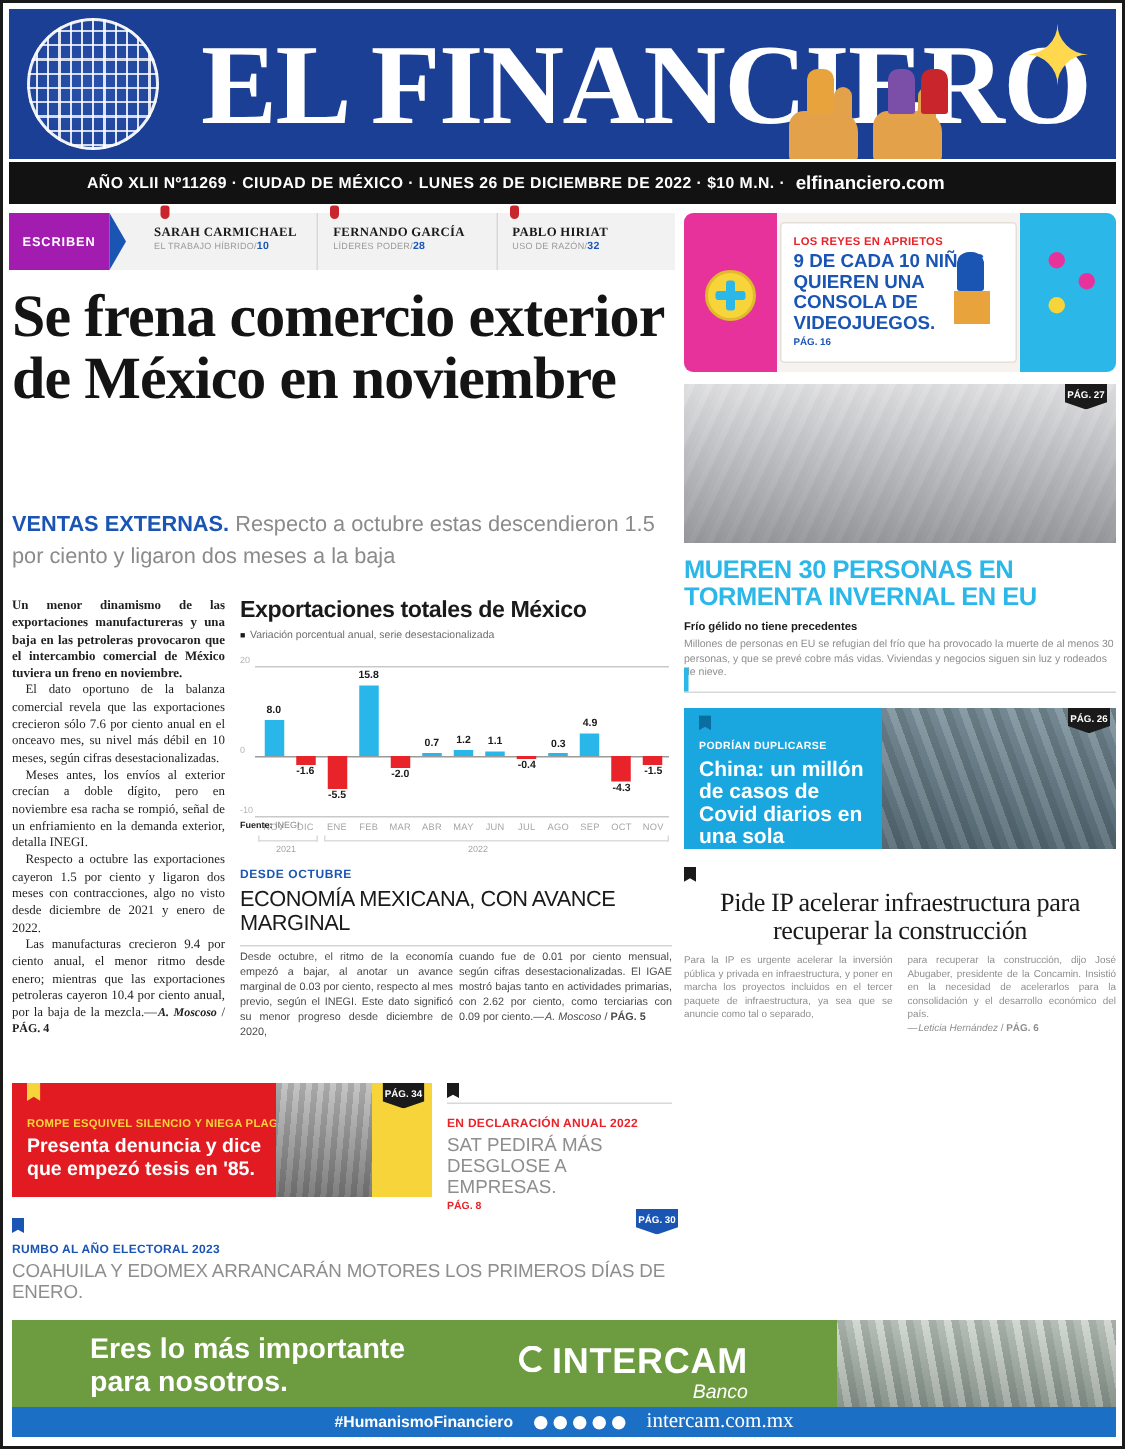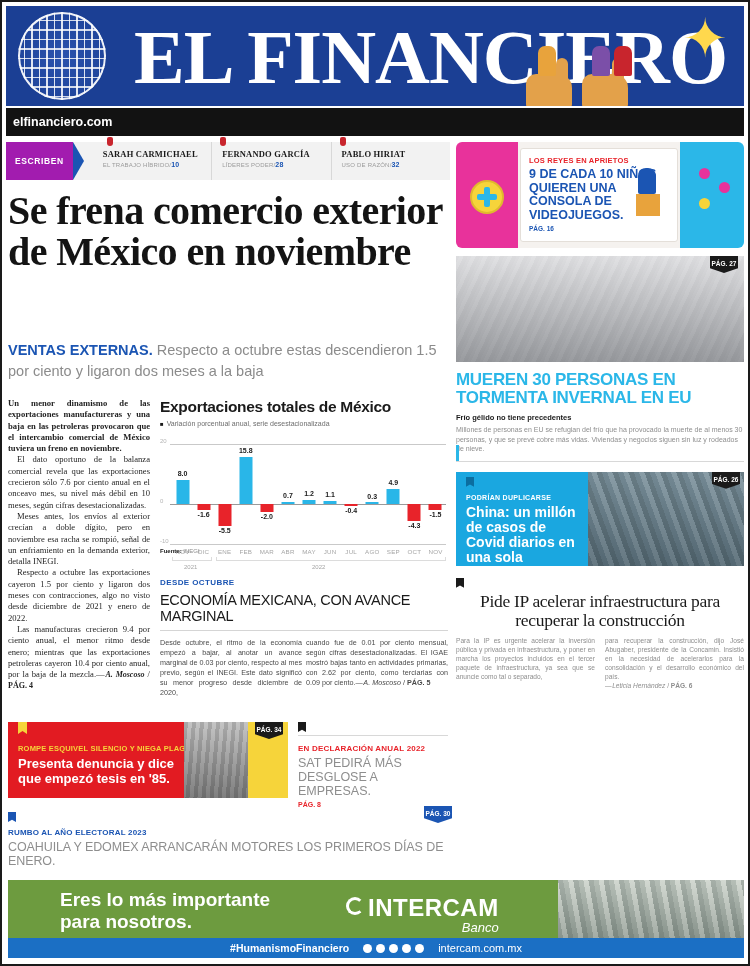--- a/index.html
+++ b/index.html
@@ -149,21 +149,21 @@
   .source { position:absolute; top:150px; left:0; font-size:6px; color:#8a8a8a; }
   .source b { color:#1a1a1a; }
 
   
   .oct-box { position:absolute; left:160px; top:578px; width:288px; }
   .oct-kicker { font-size:8px; font-weight:bold; color:#1b55b3; letter-spacing:.4px; }
   .oct-head {
     font-size:14.5px; color:#1a1a1a; margin-top:5px; letter-spacing:-.3px;
     padding-bottom:6px; border-bottom:1px solid #d5d5d5;
   }
-  .oct-cols { display:flex; gap:4px; margin-top:7px; }
+  .oct-cols { display:flex; gap:4px; margin-top:2px; }
   .oct-cols div { flex:1; font-size:7.2px; line-height:10px; color:#4a4a4a; text-align:justify; }
 
   
   .rail { position:absolute; left:456px; top:142px; width:288px; }
 
   
   .promo {
     position:relative; width:288px; height:106px;
     background: linear-gradient(90deg, #e8329b 0 62px, #f5f2ef 62px 224px, #2bb7e8 224px 288px);
     border-radius:6px; overflow:hidden;
@@ -266,21 +266,21 @@
   }
   .ad-claim { position:absolute; left:52px; top:9px; font-size:19px; font-weight:bold; color:#fff; line-height:22px; }
   .ad-logo { position:absolute; left:360px; top:14px; color:#fff; }
   .ad-logo .nm { font-size:24px; font-weight:bold; letter-spacing:.5px; }
   .ad-logo .bk { font-size:13px; font-style:italic; text-align:right; margin-top:-2px; }
   .ad-swirl { position:absolute; left:-22px; top:3px; width:18px; height:18px; border-radius:50%; border:3px solid #fff; border-right-color:transparent; }
   .ad-blue { position:absolute; left:0; top:58px; width:736px; height:20px; background:#1b6fc4; display:flex; align-items:center; justify-content:center; gap:14px; }
   .ad-hash { font-size:10.5px; font-weight:bold; color:#fff; }
   .ad-socials { display:flex; gap:4px; }
   .ad-socials i { width:9px; height:9px; border-radius:50%; background:#fff; display:block; }
-  .ad-url { font-size:11px; color:#fff; }
+  .ad-url { font-size:14px; color:#fff;font-family:Liberation Serif, serif; }
 
   .frame { position:absolute; left:0; top:0; width:750px; height:966px; border:2px solid #1a1a1a; pointer-events:none; }
 </style>
 </head>
 <body>
 
 <div class="page">
 
   <div class="masthead">
     <div class="globe"></div>
@@ -289,20 +289,21 @@
       <div class="camel" style="left:0;"></div>
       <div class="camel" style="left:56px;"></div>
       <div class="king" style="left:12px;bottom:36px;background:#e8a33c;"></div>
       <div class="king" style="left:66px;bottom:36px;background:#7b4fa8;"></div>
       <div class="king" style="left:88px;bottom:36px;background:#c8252d;"></div>
     </div>
     <div class="star">✦</div>
   </div>
 
   <div class="dateline">
+    <span class="dl-text">AÑO XLII  Nº11269  ·  CIUDAD DE MÉXICO  ·  LUNES 26 DE DICIEMBRE DE 2022 ·  $10 M.N.  ·</span>
     <span class="dl-site">elfinanciero.com</span>
   </div>
 
   <div class="escriben">
     <div class="esc-tag">ESCRIBEN</div>
     <div class="esc-list">
       <div class="esc-item">
         <span class="esc-pin"></span>
         <div class="esc-name">SARAH CARMICHAEL</div>
         <div class="esc-col"><span>EL TRABAJO HÍBRIDO/</span><b>10</b></div>

